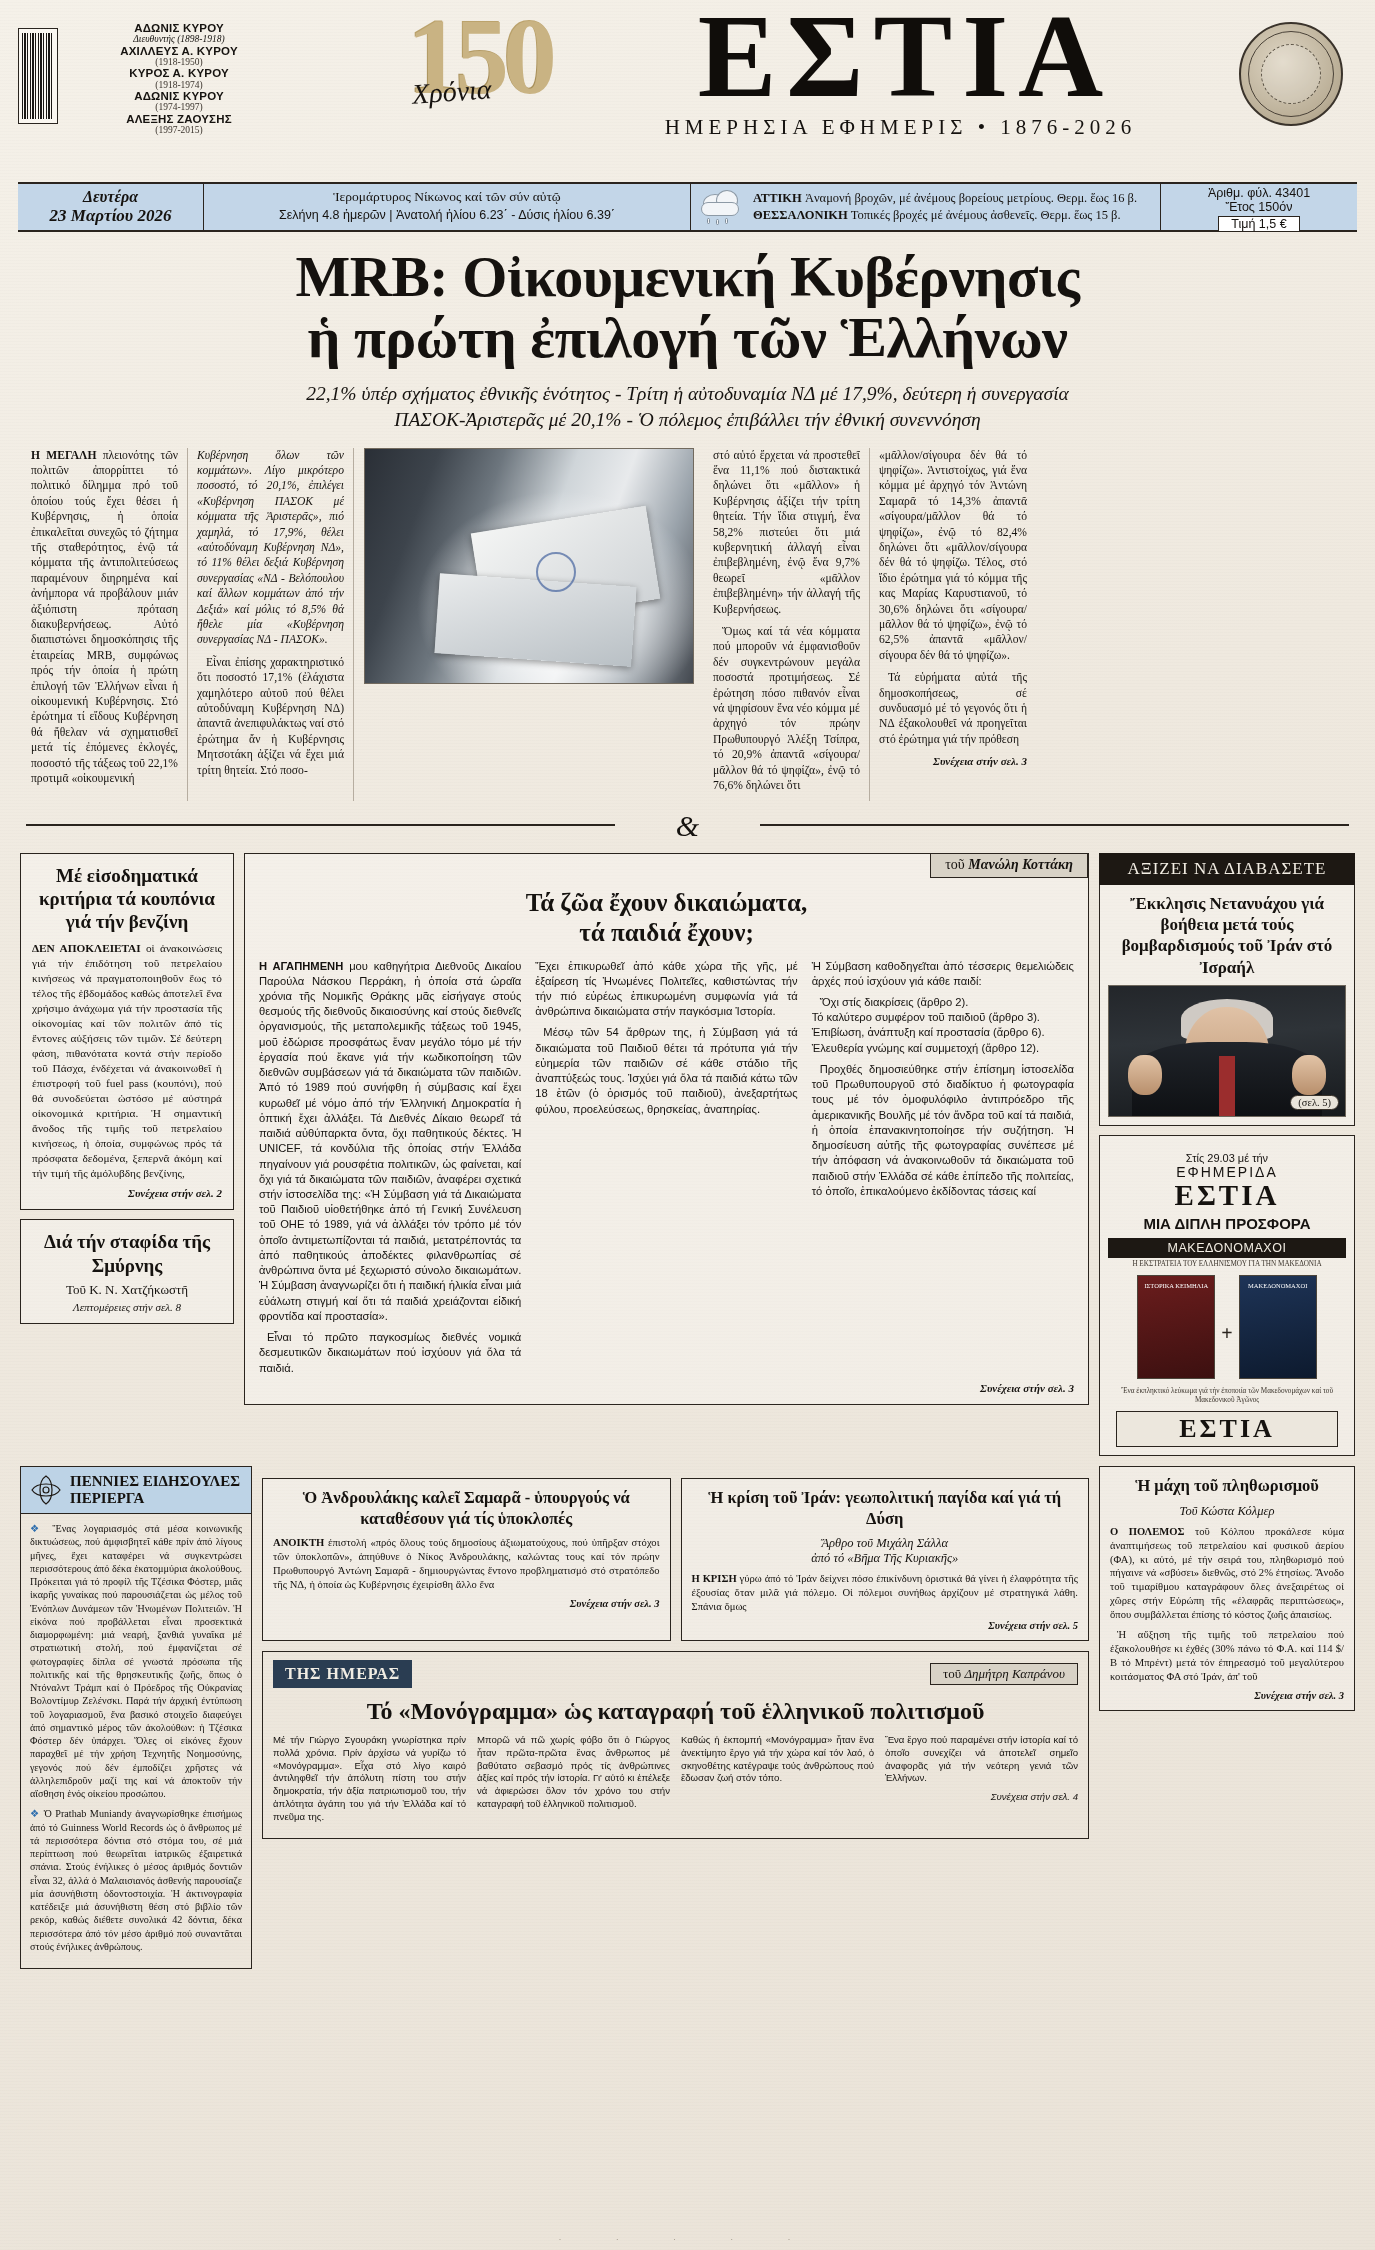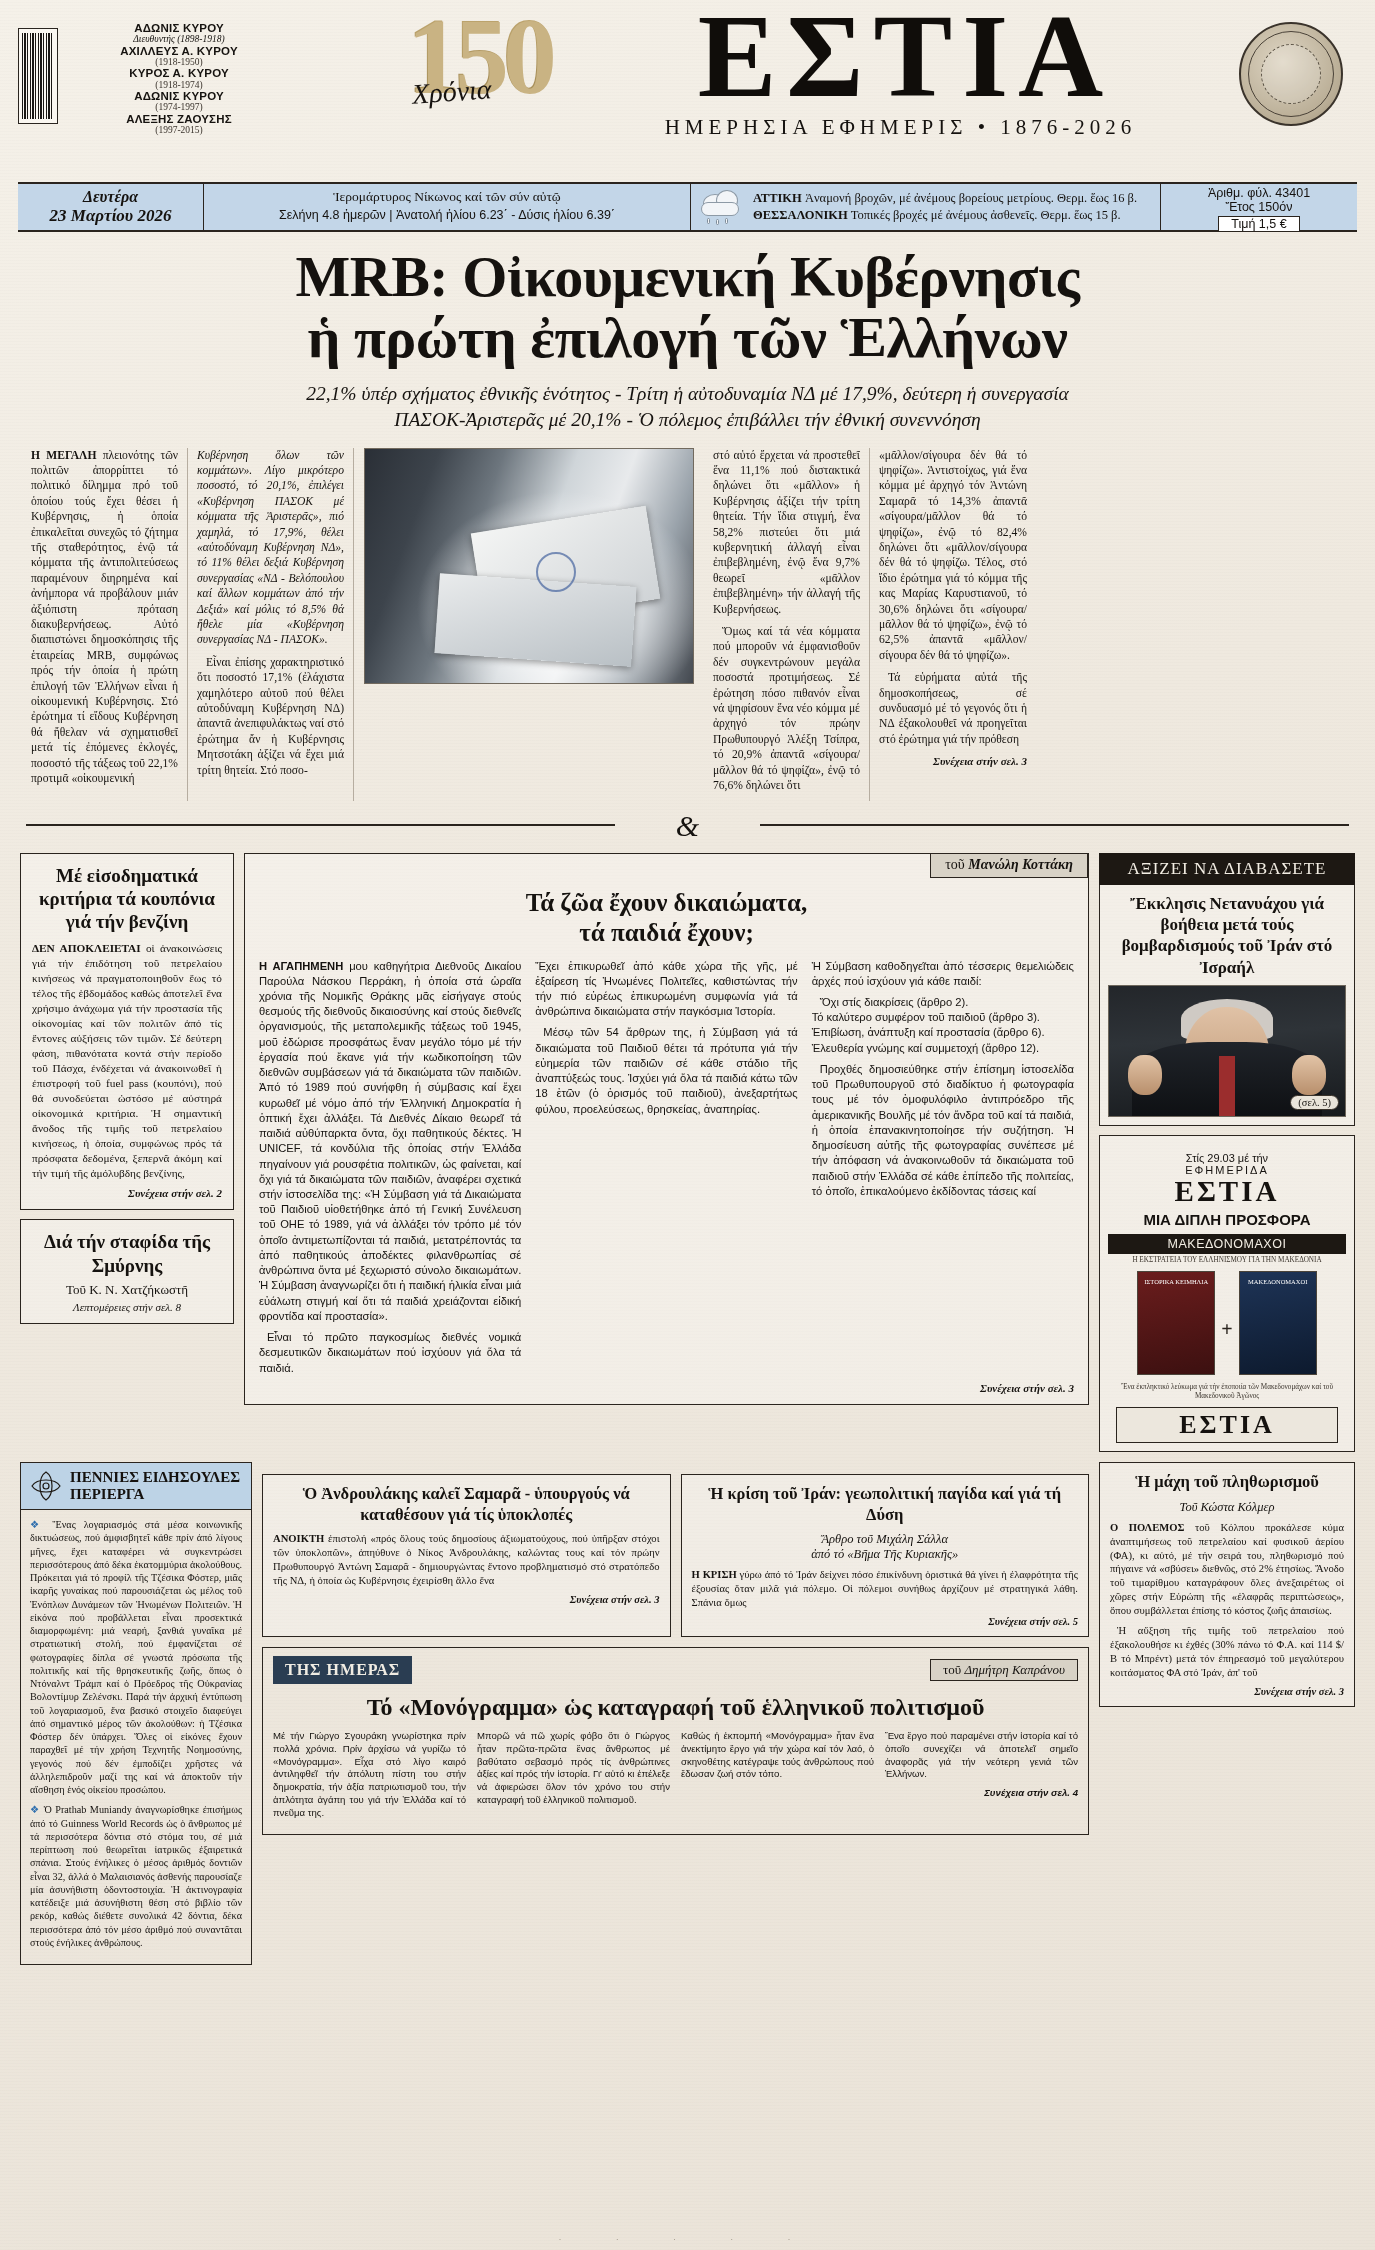--- a/index.html
+++ b/index.html
@@ -200,21 +200,21 @@
   .rail-photo .handL,.rail-photo .handR {
     position:absolute; bottom:16%; width:34px;height:40px;border-radius:45%;
     background:linear-gradient(180deg,#e2c4a7,#b88f6c);
   }
   .rail-photo .handL{left:8%;} .rail-photo .handR{right:8%;}
   .rail-photo .pgref {
     position:absolute; right:6px; bottom:6px; background:#e9e4da; border:1px solid #3a332b;
     font-size:10.5px; padding:1px 7px; border-radius:9px;
   }
   .rail-date { text-align:center; font-size:11px; font-family:"Liberation Sans",sans-serif; margin:8px 0 1px;}
-  .rail-date small{display:block; font-size:11px; letter-spacing:2px;}
+  .rail-date small{display:block; font-size:14px; letter-spacing:2px;}
   .rail-estia { text-align:center; font-weight:700; font-size:29px; letter-spacing:3px; line-height:1;}
   .rail-offer { text-align:center; font-weight:700; font-size:15px; margin:5px 0 6px; font-family:"Liberation Sans",sans-serif;}
   .rail-banner { background:#1d1813; color:#f3eee4; text-align:center; font-size:12.5px; padding:3px 0;
                  font-family:"Liberation Sans",sans-serif; letter-spacing:.5px;}
   .rail-sub { text-align:center; font-size:7.2px; color:#3a332b; padding:2px 4px; line-height:1.25;}
   .books { display:flex; gap:6px; align-items:flex-end; justify-content:center; padding:4px 0 6px; }
   .book { width:78px; height:104px; border:1px solid #4b443a; position:relative; overflow:hidden; }
   .book .bt { position:absolute; top:6px; left:0; right:0; text-align:center; font-size:6.5px; color:#fff; line-height:1.2;}
   .plus { font-size:20px; font-weight:700; color:#2a241e; padding-bottom:34px; }
   .rail-estia2 { text-align:center; font-weight:700; font-size:26px; letter-spacing:3px; border:1.5px solid #2a241e;
@@ -554,21 +554,21 @@
             <p class="first">Μέ τήν Γιώργο Σγουράκη γνωρίστηκα πρίν πολλά χρόνια. Πρίν ἀρχίσω νά γυρίζω τό «Μονόγραμμα». Εἶχα στό λίγο καιρό ἀντιληφθεῖ τήν ἀπόλυτη πίστη του στήν δημοκρατία, τήν ἀξία πατριωτισμοῦ του, τήν ἁπλότητα ἀγάπη του γιά τήν Ἑλλάδα καί τό πνεῦμα της.</p>
           </div>
           <div class="c">
             <p class="first">Μπορῶ νά πῶ χωρίς φόβο ὅτι ὁ Γιώργος ἦταν πρῶτα-πρῶτα ἕνας ἄνθρωπος μέ βαθύτατο σεβασμό πρός τίς ἀνθρώπινες ἀξίες καί πρός τήν ἱστορία. Γι' αὐτό κι ἐπέλεξε νά ἀφιερώσει ὅλον τόν χρόνο του στήν καταγραφή τοῦ ἑλληνικοῦ πολιτισμοῦ.</p>
           </div>
           <div class="c">
             <p class="first">Καθώς ἡ ἐκπομπή «Μονόγραμμα» ἦταν ἕνα ἀνεκτίμητο ἔργο γιά τήν χώρα καί τόν λαό, ὁ σκηνοθέτης κατέγραψε τούς ἀνθρώπους πού ἔδωσαν ζωή στόν τόπο.</p>
           </div>
           <div class="c">
             <p class="first">Ἕνα ἔργο πού παραμένει στήν ἱστορία καί τό ὁποῖο συνεχίζει νά ἀποτελεῖ σημεῖο ἀναφορᾶς γιά τήν νεότερη γενιά τῶν Ἑλλήνων.</p>
-            <span class="cont" style="font-style:italic;font-weight:700;text-align:right;display:block;">Συνέχεια στήν σελ. 4</span>
+            <span class="cont" style="font-style:italic;font-weight:400;text-align:right;display:block;">Συνέχεια στήν σελ. 4</span>
           </div>
         </div>
       </div>
     </div>
 
     <div style="width:256px;">
       <div class="smallbox">
         <h4>Ἡ μάχη τοῦ πληθωρισμοῦ</h4>
         <div class="src">Τοῦ Κώστα Κόλμερ</div>
         <p class="first">

